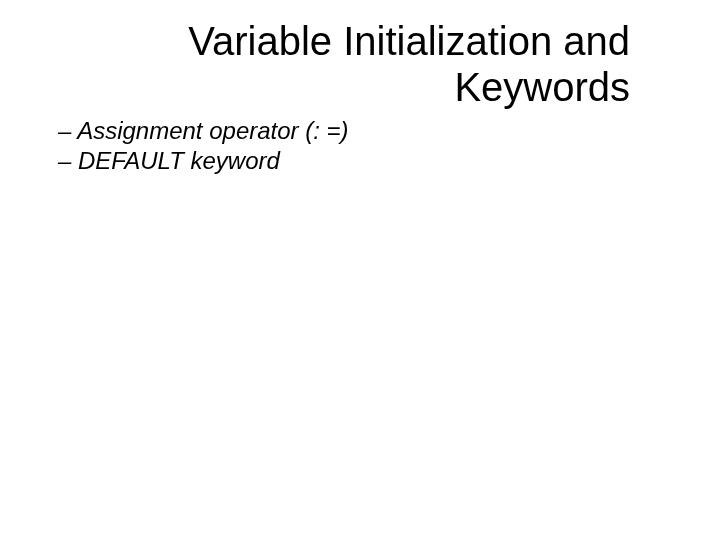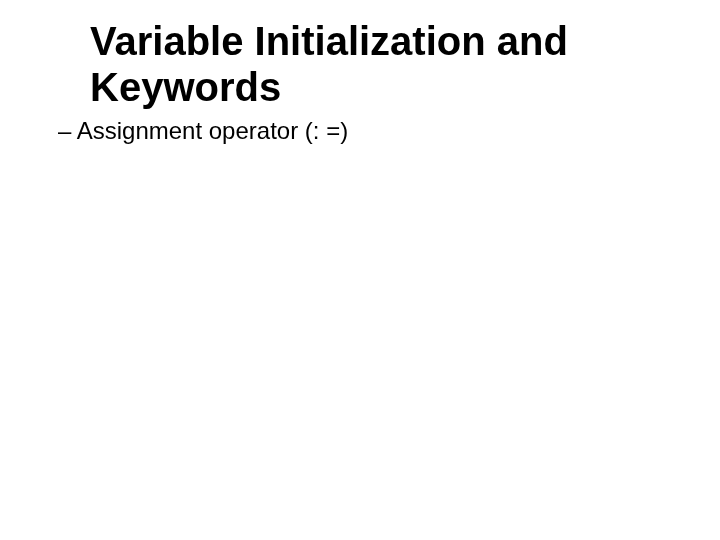--- a/index.html
+++ b/index.html
@@ -15,46 +15,48 @@
       color: #000000;
       position: relative;
     }
     .slide {
       width: 100%;
       height: 100%;
       padding: 18px 30px;
     }
     .title {
       font-size: 40px;
-      font-weight: 700;
-      text-align: left;
+      font-weight: 400;
+      text-align: right;
       line-height: 1.15;
       margin-left: 60px;
       margin-right: 60px;
       margin-bottom: 6px;
     }
     .bullet-level-1 {
       font-size: 28px;
       font-weight: 400;
       margin-left: 8px;
       margin-top: 0px;
       margin-bottom: 10px;
     }
     .bullet-level-1::before {
       content: "• ";
     }
     .bullet-level-2 {
       font-size: 24px;
       font-weight: 400;
       margin-left: 28px;
       line-height: 1.25;
+      font-style: italic;
     }
     .bullet-level-2::before {
       content: "– ";
     }
   </style>
 </head>
 <body>
 
 <div class="slide">
   <h1 class="title">Variable Initialization and Keywords</h1>
   <div class="bullet-level-2">Assignment operator (: =)</div>
+  <div class="bullet-level-2">DEFAULT keyword</div>
 </div>
 
 </body></html>

